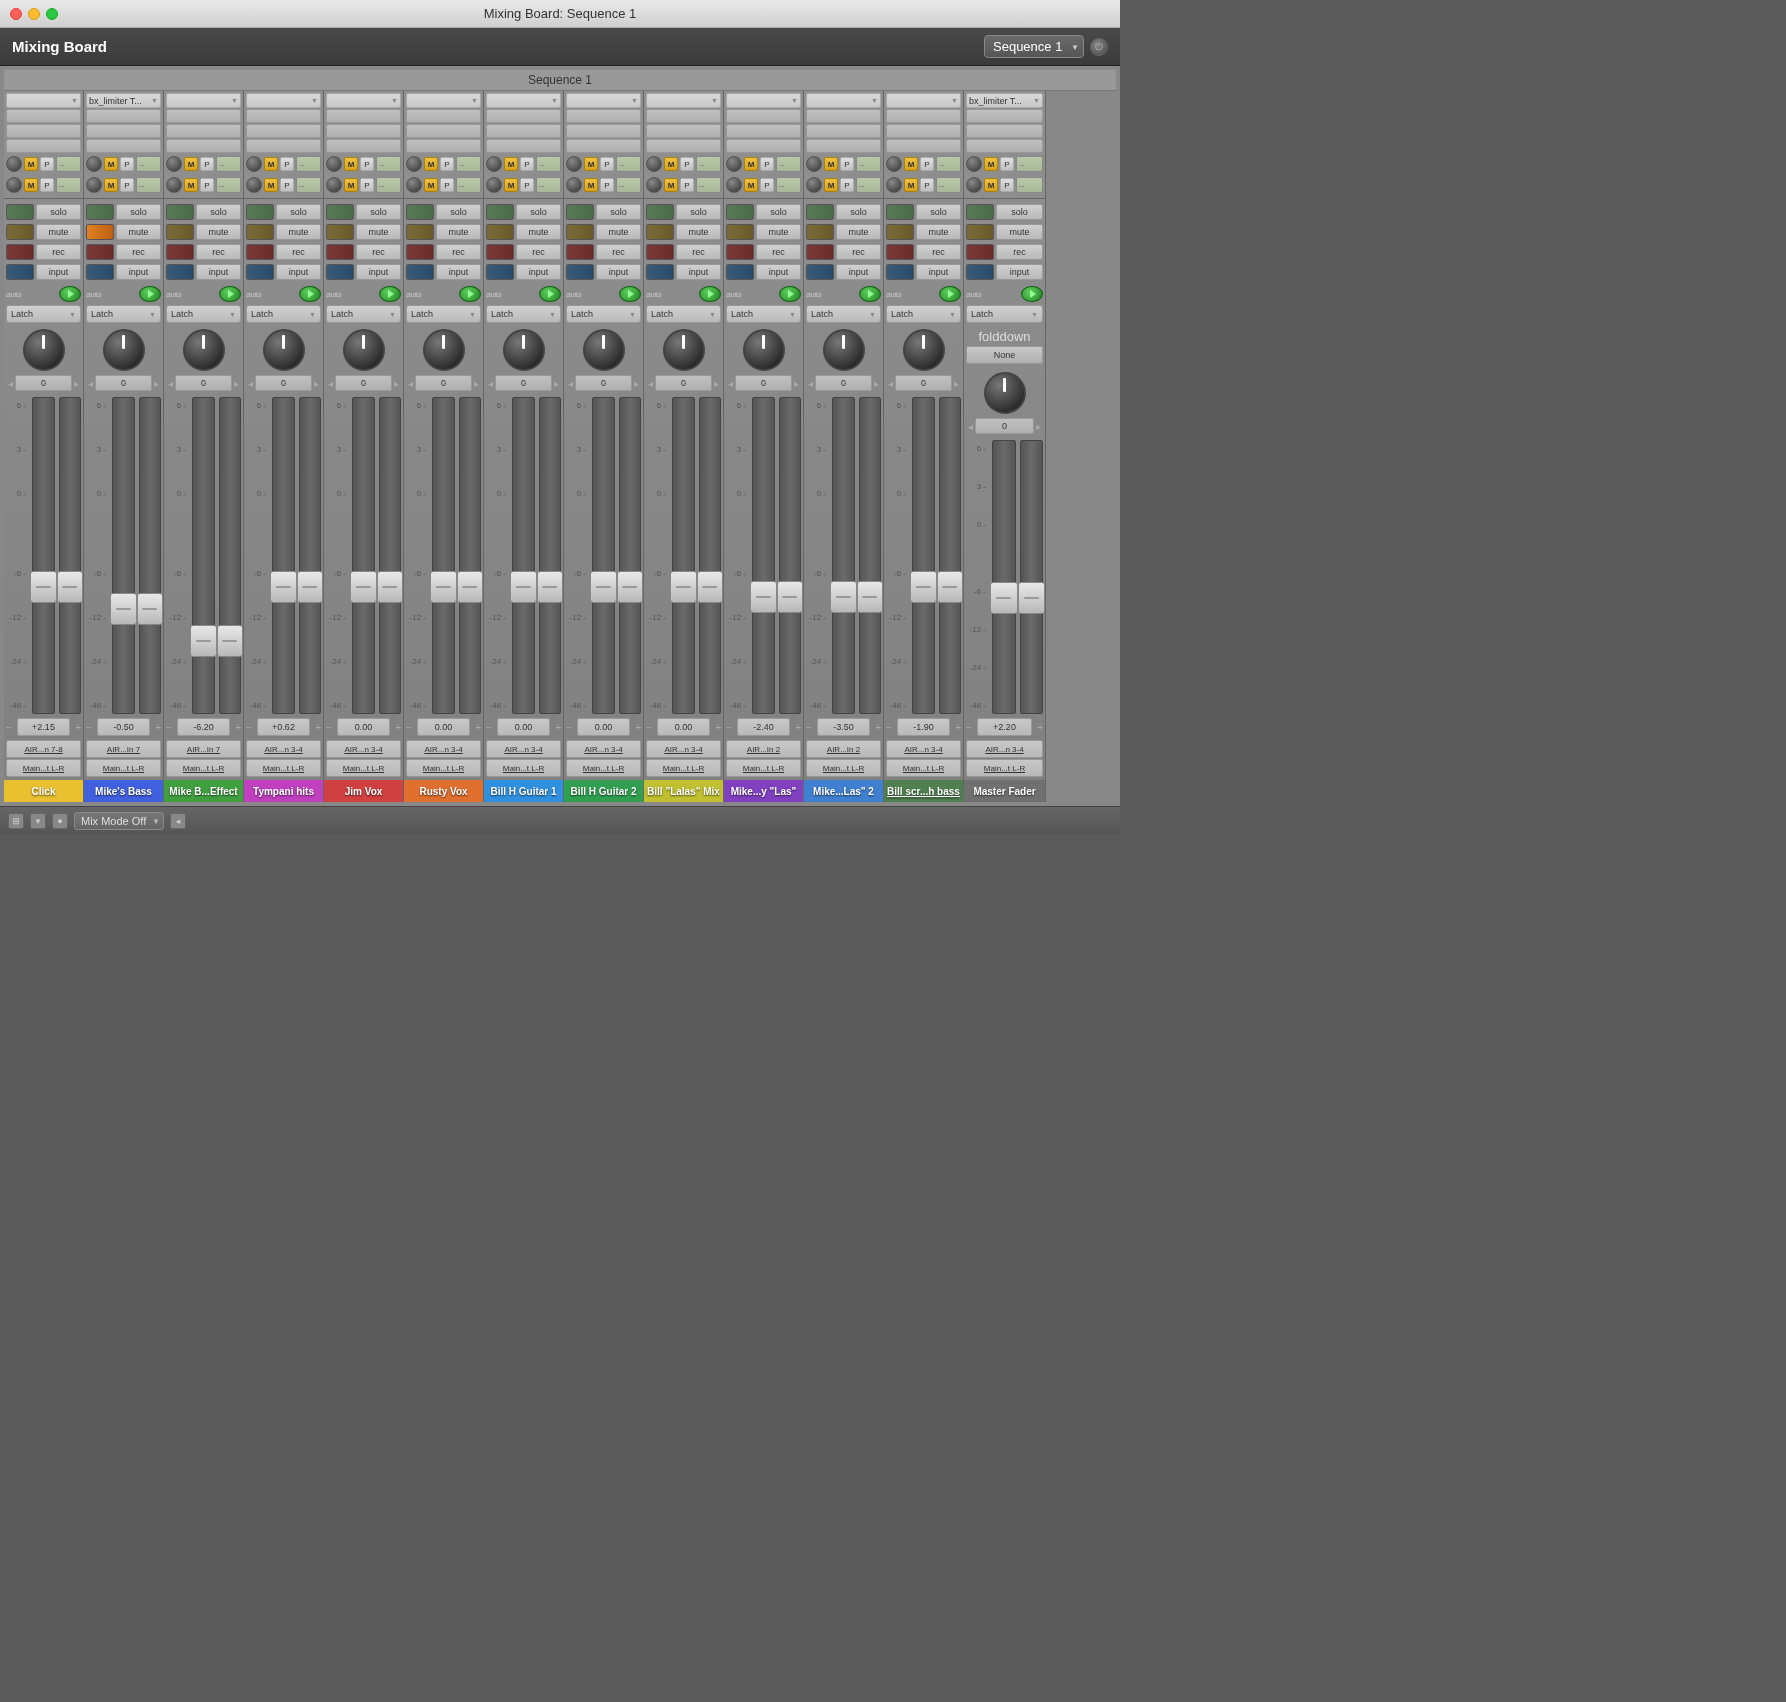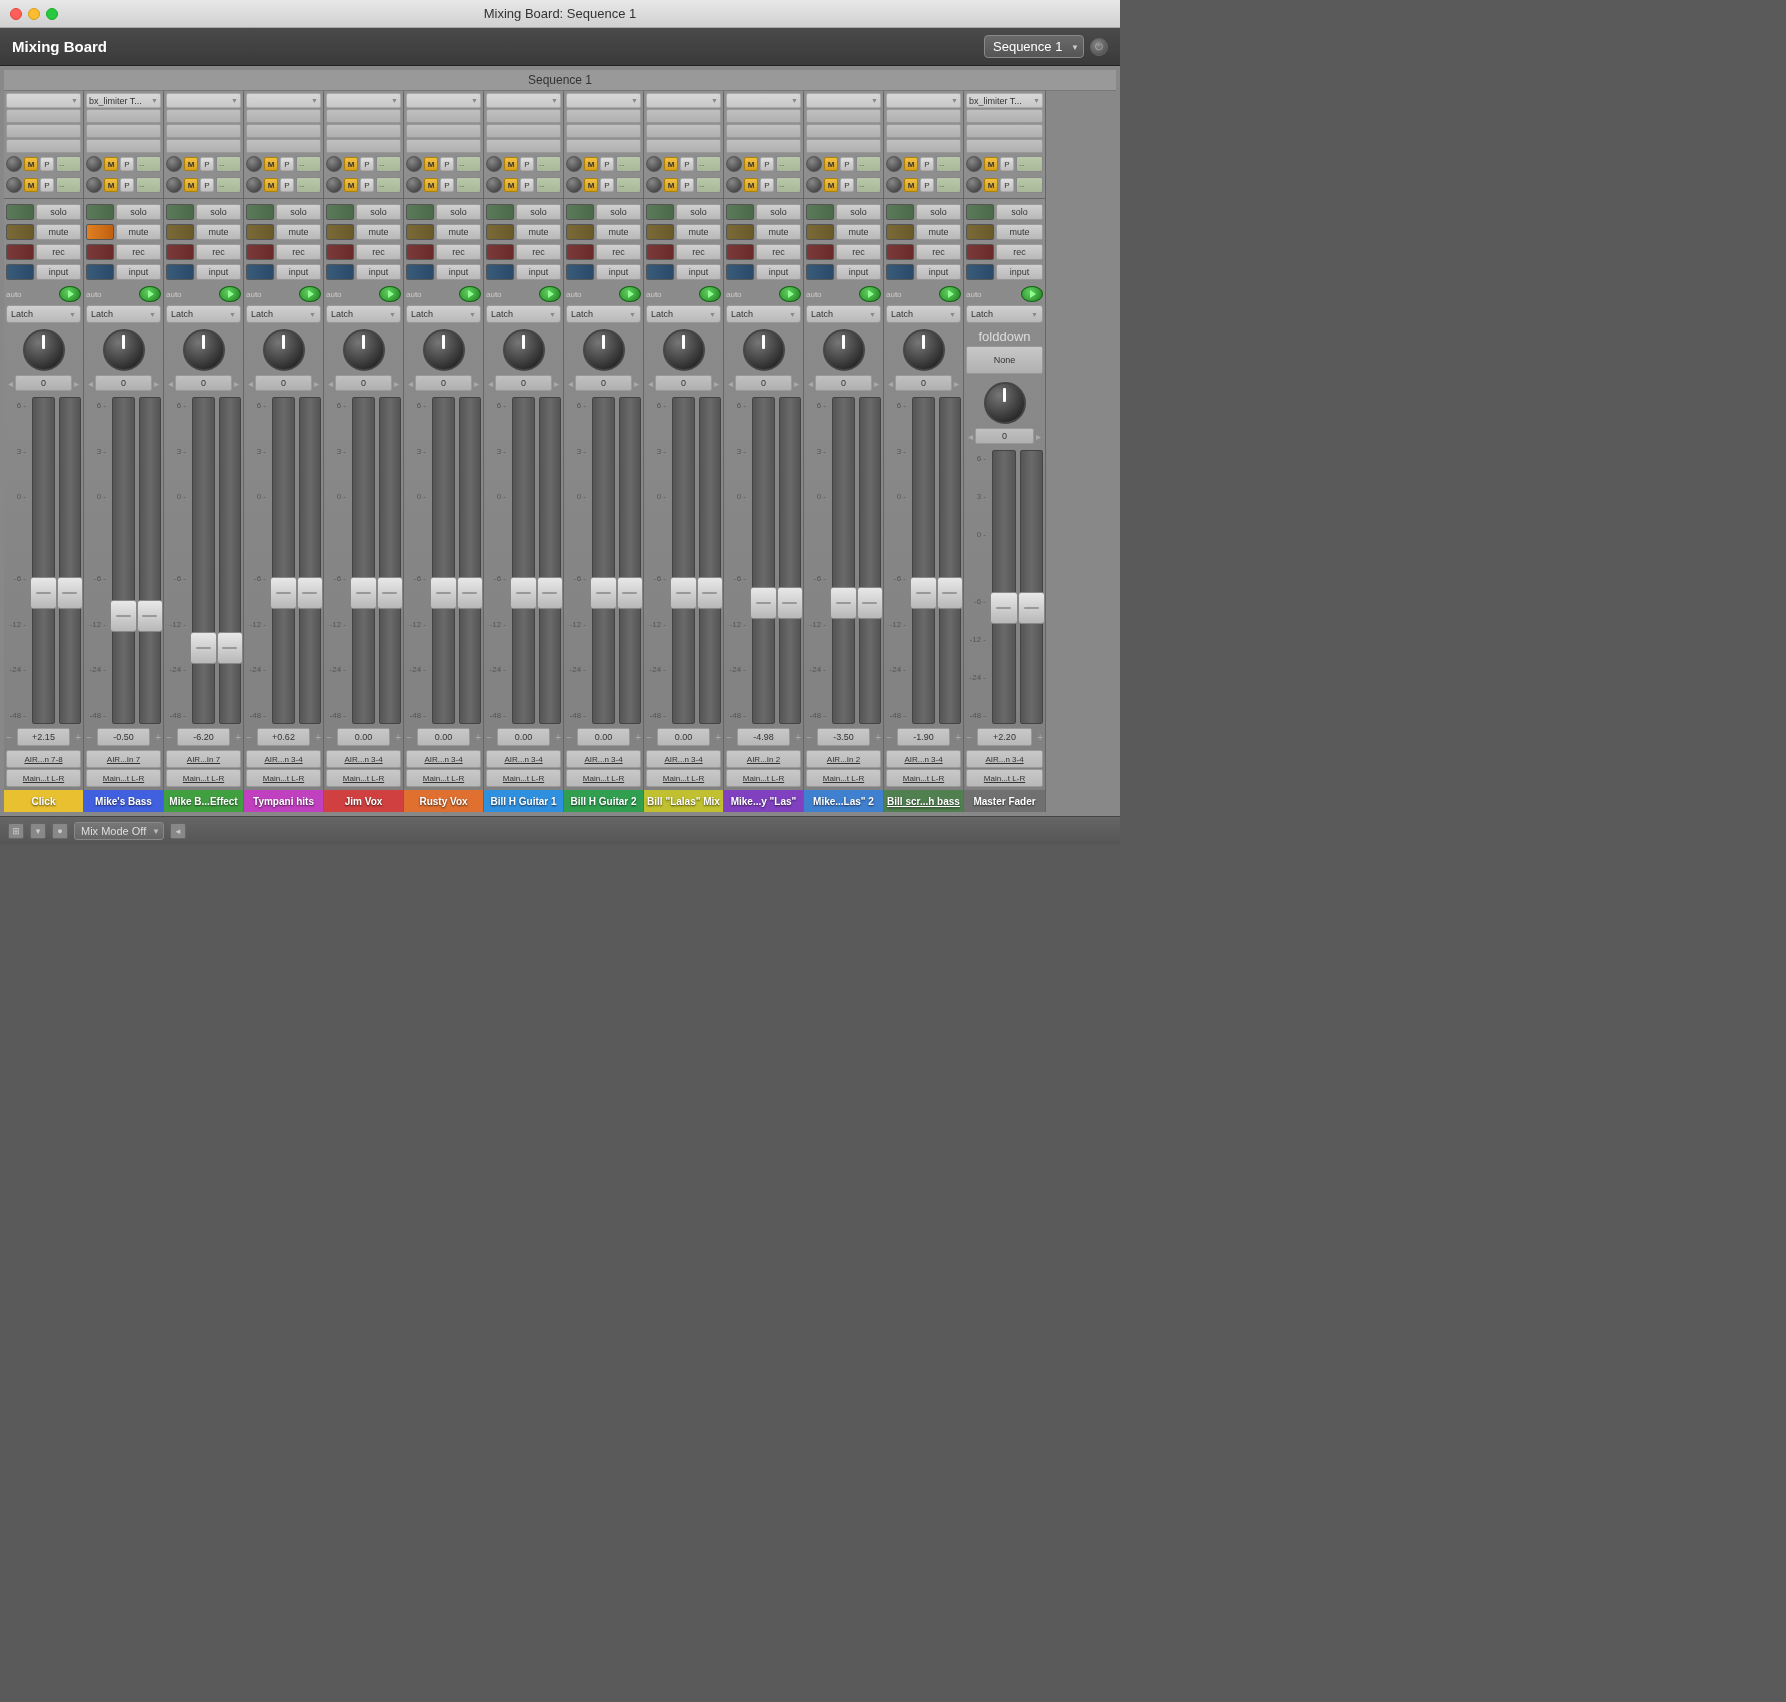--- a/index.html
+++ b/index.html
@@ -545,21 +545,21 @@
     .folddown-section {
       padding: 4px 2px;
     }
     .folddown-label {
       font-size: 13px;
       color: #ddd;
       text-align: center;
       margin-bottom: 2px;
     }
     .folddown-value {
-      height: 28px;
+      height: 18px;
       background: linear-gradient(to bottom, #c8c8c8, #b0b0b0);
       border: 1px solid #999;
       border-radius: 2px;
       font-size: 9px;
       color: #333;
       display: flex;
       align-items: center;
       justify-content: center;
     }
 
@@ -1587,21 +1587,21 @@
           <div class="fader-handle" style="top:58%;"></div>
         </div>
         <div class="fader-track" style="min-height:240px">
           <div class="fader-handle" style="top:58%;"></div>
         </div>
       </div>
     </div>
   </div>
           <div class="db-section">
     <span class="db-minus">−</span>
-    <div class="db-value-box">-4.98</div>
+    <div class="db-value-box">-2.40</div>
     <span class="db-plus">+</span>
   </div>
           <div class="ch-name-section">
     <div class="ch-name-box">AIR...In 2</div>
     <div class="ch-name-box">Main...t L-R</div>
   </div>
           <div class="track-color-bar" style="background:#8040c0;">Mike...y "Las"</div>
         </div>
         <div class="channel-strip">
           <div class="inserts-section">

